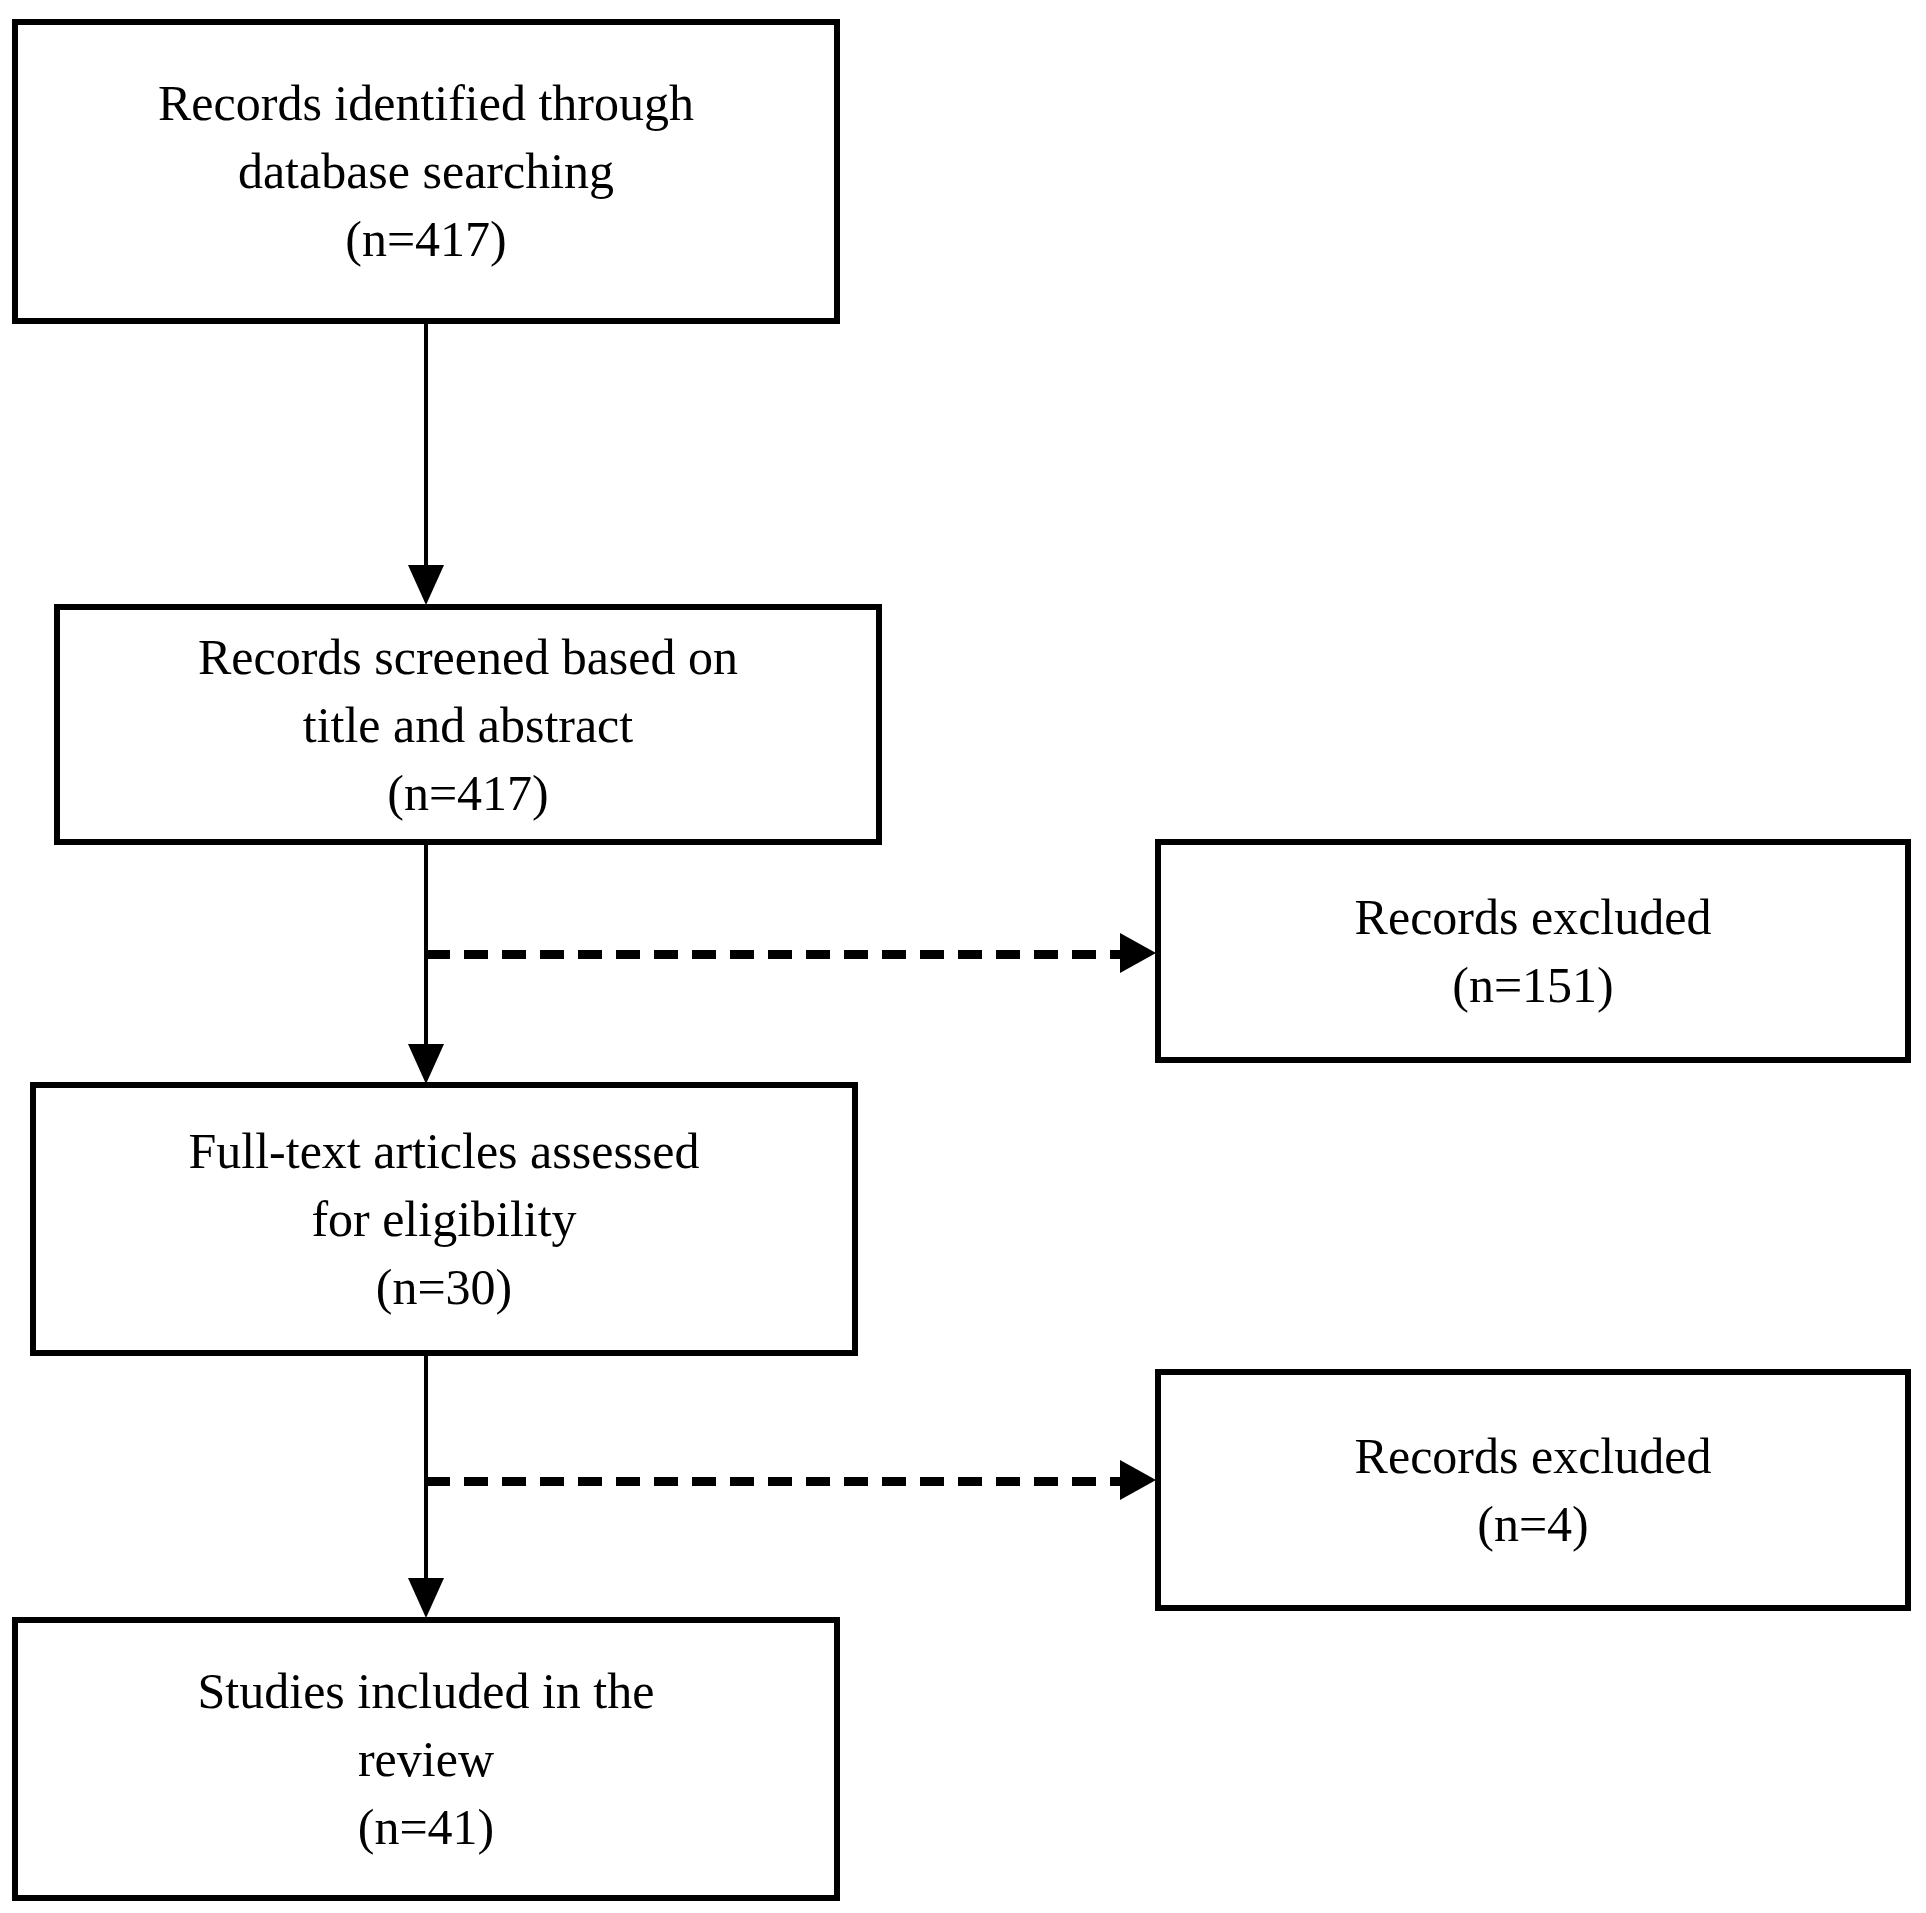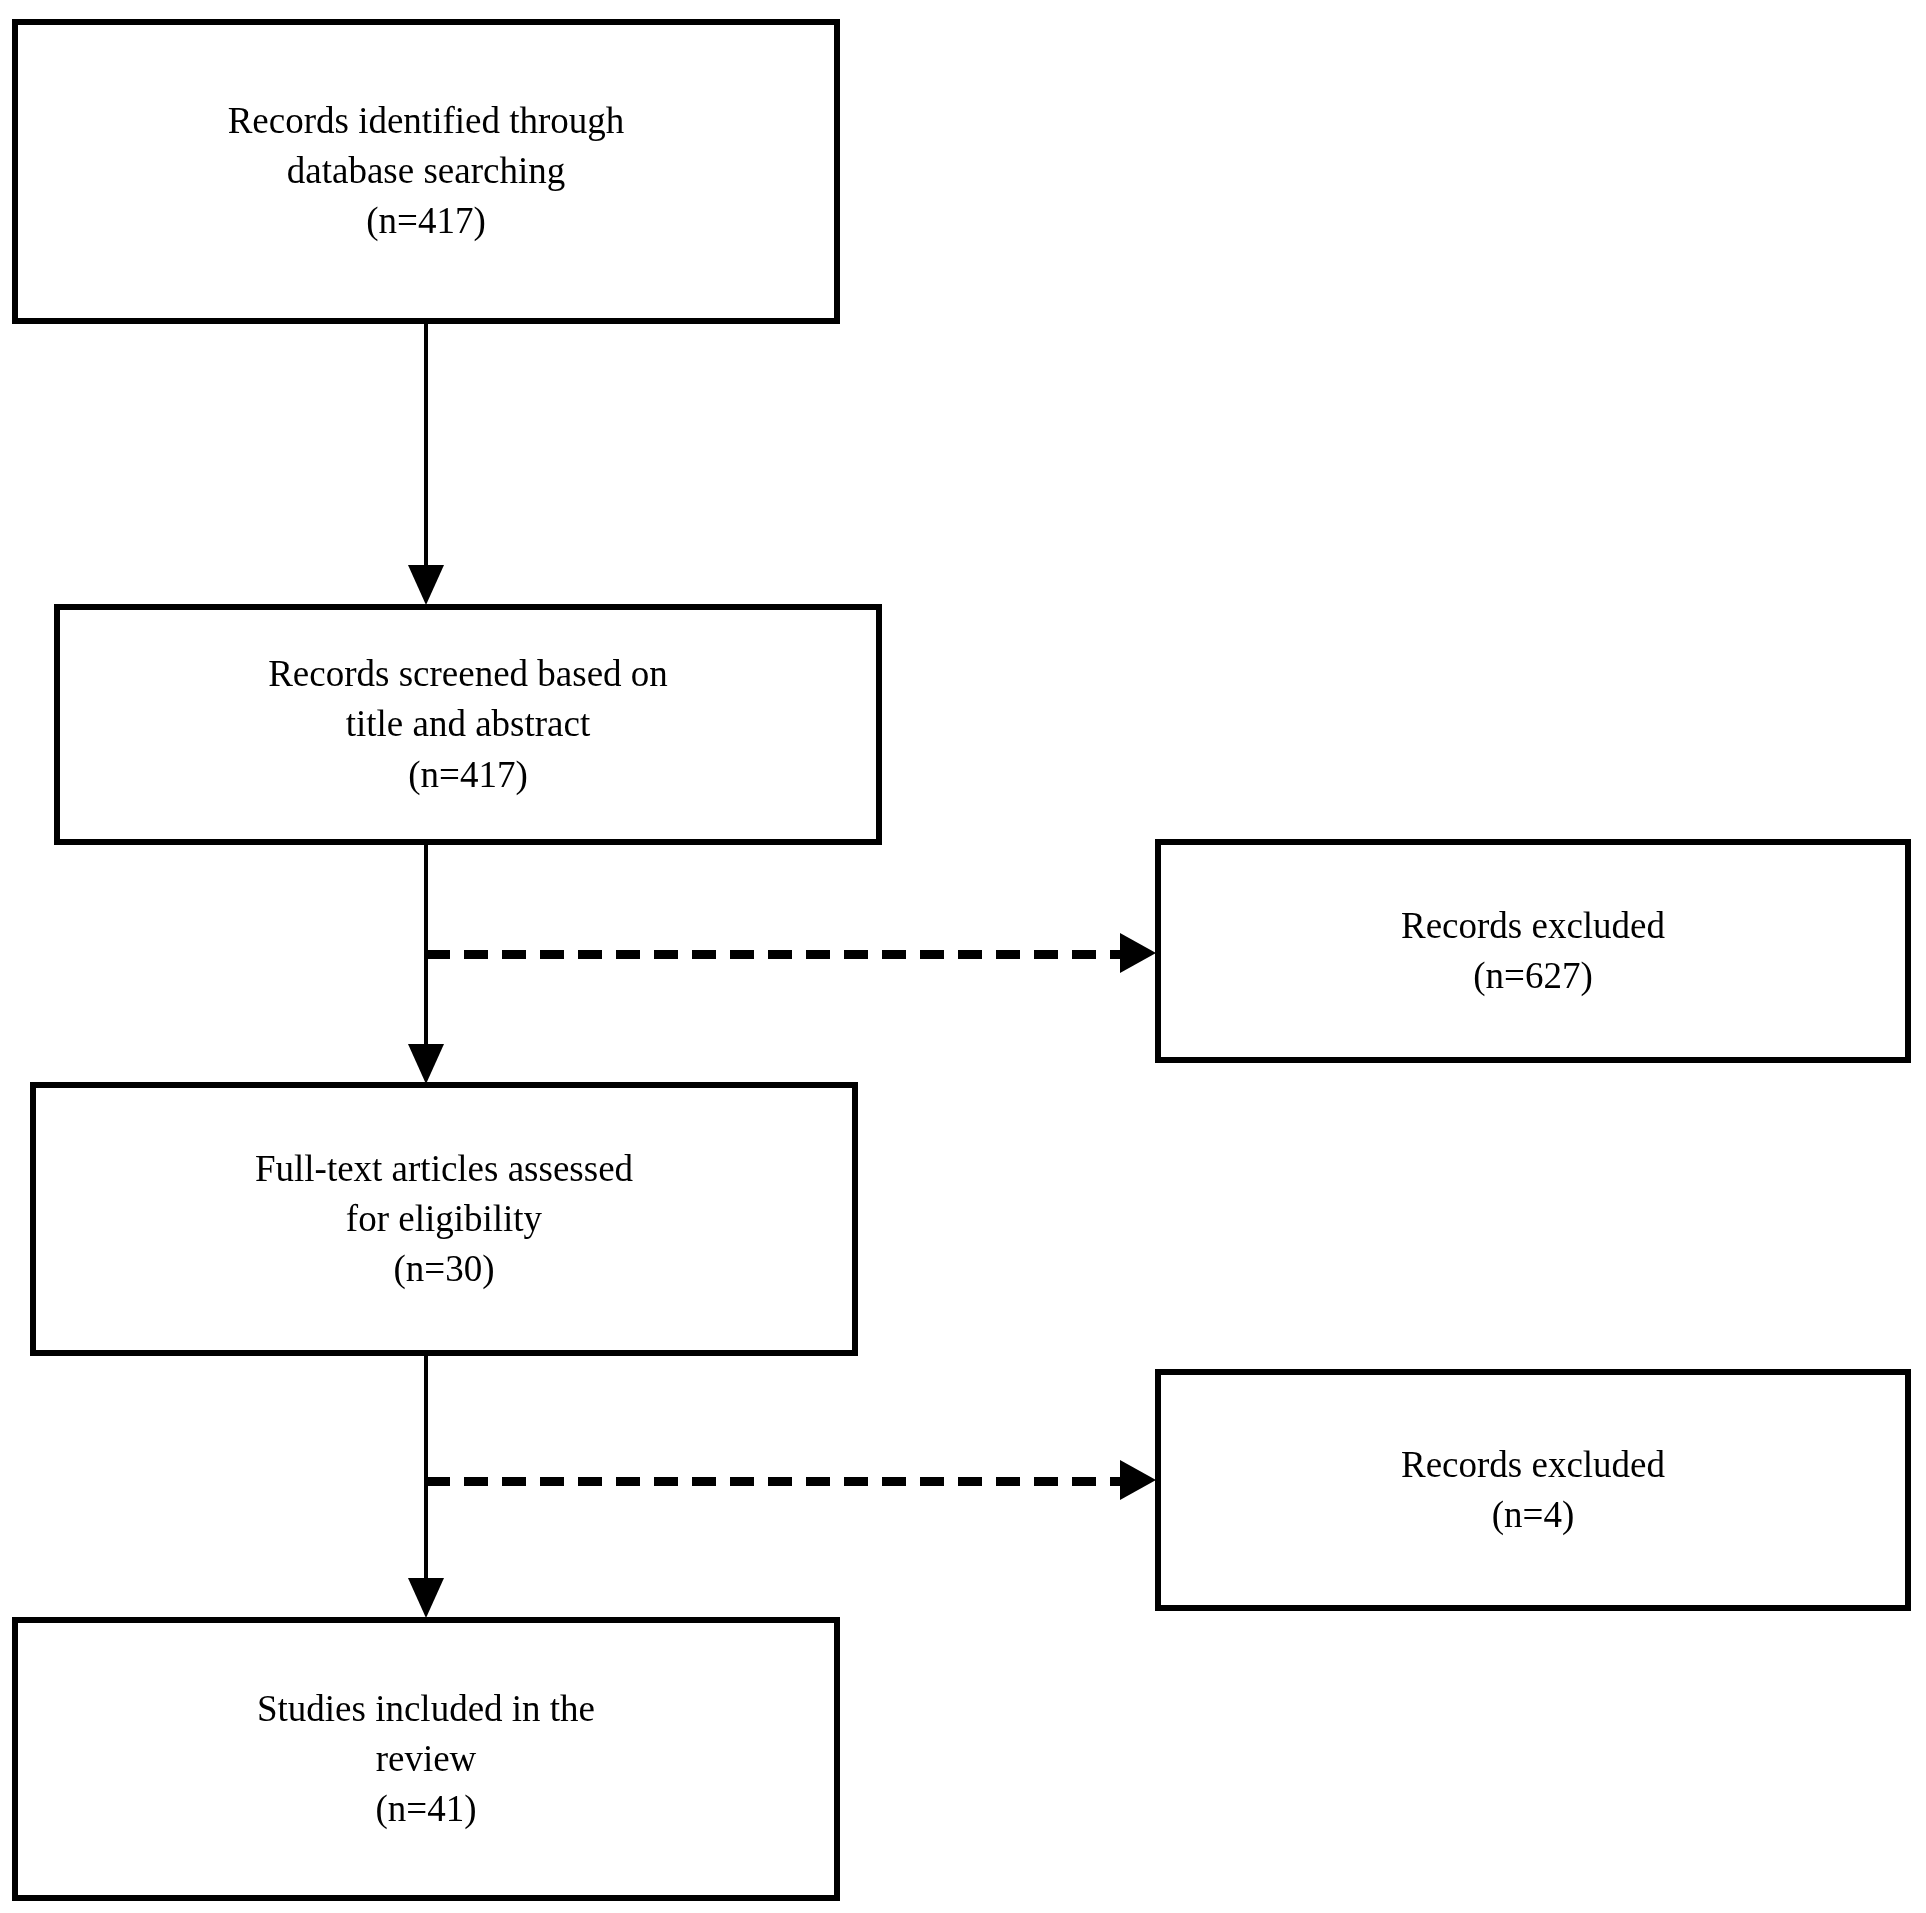--- a/index.html
+++ b/index.html
@@ -15,21 +15,21 @@
   .box{
     position:absolute;
     border:6.6px solid #000;
     background:#fff;
     box-sizing:border-box;
     display:flex;
     flex-direction:column;
     align-items:center;
     justify-content:center;
     text-align:center;
-    font-size:37px;
+    font-size:50px;
     line-height:1.36;
   }
   .box .label{white-space:pre-line;}
   .vline{position:absolute;width:4px;background:#000;}
   .arrow-down{
     position:absolute;width:0;height:0;
     border-left:18px solid transparent;
     border-right:18px solid transparent;
     border-top:40px solid #000;
   }
@@ -90,21 +90,21 @@
   </div>
 
   <div class="box" id="box-included">
     <span class="label">Studies included in the
 review</span>
     <span class="count">(n=41)</span>
   </div>
 
   <div class="box" id="box-excluded-screening">
     <span class="label">Records excluded</span>
-    <span class="count">(n=627)</span>
+    <span class="count">(n=151)</span>
   </div>
 
   <div class="box" id="box-excluded-fulltext">
     <span class="label">Records excluded</span>
     <span class="count">(n=4)</span>
   </div>
 
   <div class="vline" id="vline-1"></div>
   <div class="arrow-down" id="ahead-1"></div>
 

